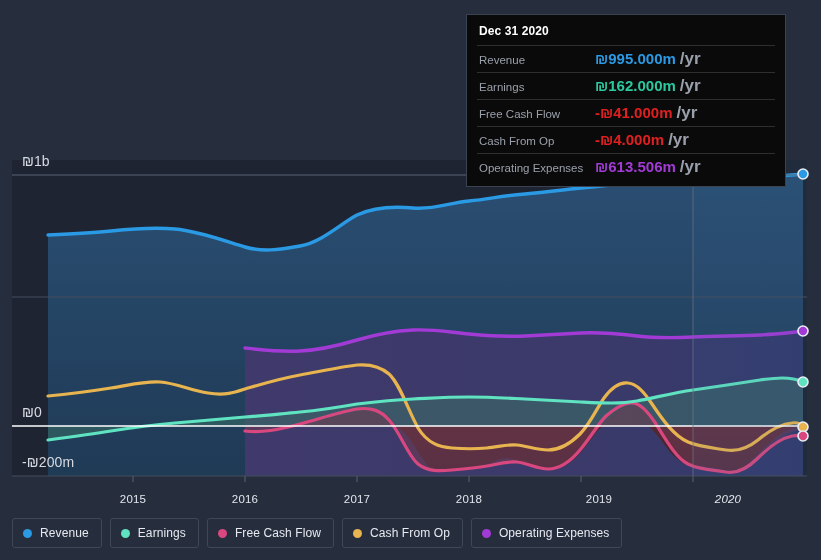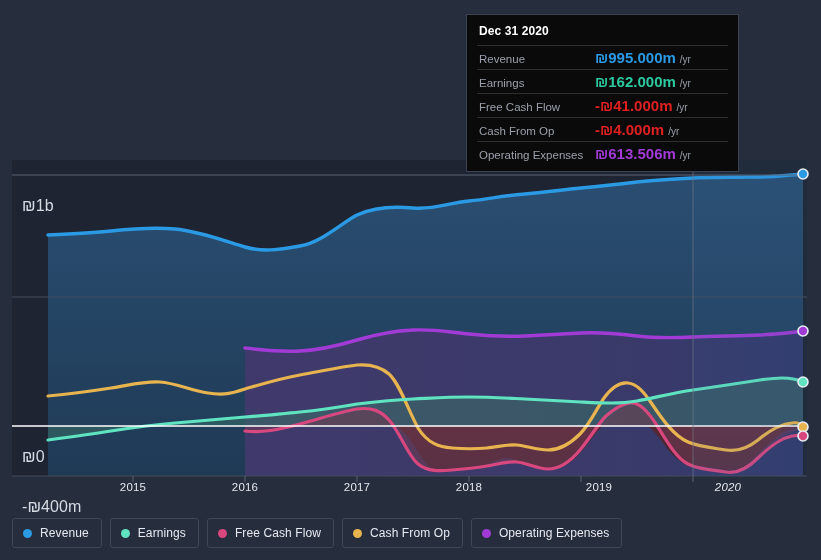--- a/index.html
+++ b/index.html
@@ -15,39 +15,39 @@
     background: #262d3d;
   }
 
   
   #chart-svg { position: absolute; left: 0; top: 0; }
 
   
   .y-label {
     position: absolute;
     color: #d6dae2;
-    font-size: 16px;
+    font-size: 14px;
     white-space: nowrap;
     letter-spacing: .1px;
-    margin-top: 44px;
   }
   .x-label {
     position: absolute;
     color: #e3e6ec;
     font-size: 11.5px;
     text-align: center;
     transform: translateX(-50%);
     letter-spacing: .2px;
+    margin-top: 12px;
   }
 
   
   #tooltip {
     position: absolute;
     left: 466px; top: 14px;
-    width: 273px;
+    width: 320px;
     background: #0a0a0a;
     border: 1px solid #3b4252;
     padding: 8px 10px 6px 10px;
   }
   #tooltip .tt-title {
     color: #ffffff;
     font-size: 12px;
     font-weight: bold;
     padding: 1px 0 7px 2px;
     letter-spacing: .1px;
@@ -66,23 +66,23 @@
     flex: 0 0 116px;
     white-space: nowrap;
   }
   .tt-row .tt-val {
     font-size: 15px;
     font-weight: bold;
     white-space: nowrap;
   }
   .tt-row .tt-suffix {
     color: #9aa0ab;
-    font-size: 10px;
+    font-size: 17px;
     margin-left: 4px;
-    font-weight: normal;
+    font-weight: bold;
   }
   .tt-row.tt-sub { border-top: none; padding-top: 0; margin-top: -2px; }
   .tt-row.tt-sub .tt-key { width: 116px; flex: 0 0 116px; }
   .tt-row.tt-sub .tt-val { color: #ffffff; }
 
   
   #legend {
     position: absolute;
     left: 12px; bottom: 12px;
     display: flex;
@@ -248,21 +248,21 @@
 
     <circle cx="803" cy="174" r="5" fill="#2b9ae5" stroke="#e8eef6" stroke-width="1.6"></circle>
     <circle cx="803" cy="331" r="5" fill="#a23bd6" stroke="#e8eef6" stroke-width="1.6"></circle>
     <circle cx="803" cy="382" r="5" fill="#5fe3c0" stroke="#e8eef6" stroke-width="1.6"></circle>
     <circle cx="803" cy="427" r="5" fill="#e8b44f" stroke="#e8eef6" stroke-width="1.6"></circle>
     <circle cx="803" cy="436" r="5" fill="#d8487f" stroke="#e8eef6" stroke-width="1.6"></circle>
   </svg>
 
   <div class="y-label" style="left:22px; top:153px;">₪1b</div>
   <div class="y-label" style="left:22px; top:404px;">₪0</div>
-  <div class="y-label" style="left:22px; top:454px;">-₪400m</div>
+  <div class="y-label" style="left:22px; top:454px;">-₪200m</div>
 
   <div class="x-label" style="left:133px; top:481px;">2015</div>
   <div class="x-label" style="left:245px; top:481px;text-align:center;">2016</div>
   <div class="x-label" style="left:357px; top:481px;">2017</div>
   <div class="x-label" style="left:469px; top:481px;text-align:center;">2018</div>
   <div class="x-label" style="left:599px; top:481px;">2019</div>
   <div class="x-label" style="left:728px; top:481px;font-style:italic;">2020</div>
 
   <div id="tooltip">
     <div class="tt-title">Dec 31 2020</div>

